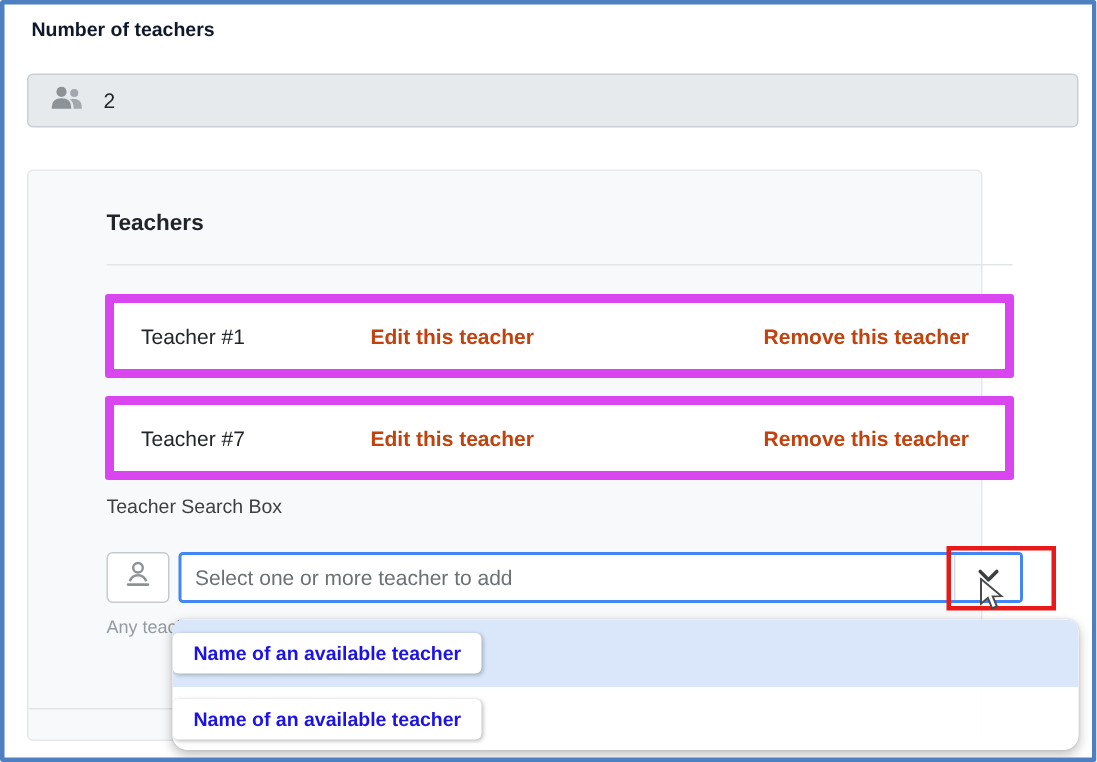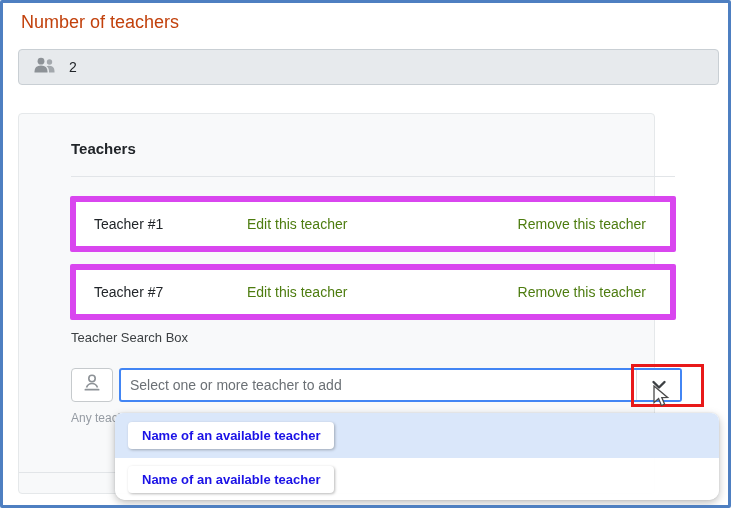--- a/index.html
+++ b/index.html
@@ -2,41 +2,41 @@
 <html><head>
 <meta charset="utf-8">
 <style>
   * { margin:0; padding:0; box-sizing:border-box; }
   body { font-family:"Liberation Sans", sans-serif; background:#fff; }
   .frame {
     position:relative; width:731px; height:508px;
     border:3px solid #4e7fc1; border-radius:2px;
     background:#fff; overflow:hidden;
   }
-  .field-label { position:absolute; left:18px; top:9px; font-size:18px; color:#c2410c; }
+  .field-label { position:absolute; left:18px; top:9px; font-size:13px; color:#0f172a;font-weight:bold; }
   .num-field {
     position:absolute; left:15px; top:46px; width:701px; height:36px;
     background:#e7eaed; border:1px solid #c9cfd4; border-radius:4px;
     display:flex; align-items:center; padding-left:14px; gap:13px;
   }
   .num-field .val { font-size:14px; color:#212529; }
   .panel {
     position:absolute; left:15px; top:110px; width:637px; height:381px;
     background:#f8f9fa; border:1px solid #e5e8ea; border-radius:4px;
   }
   .panel-heading { position:absolute; left:52px; top:26px; font-size:15px; font-weight:bold; color:#212529; }
   .divider { position:absolute; left:52px; top:62px; width:604px; height:1px; background:#e2e5e8; }
   .t-row {
     position:absolute; left:51px; width:606px; height:56px;
     background:#fff; border:6px solid #d946ef; border-radius:2px;
     display:flex; align-items:center; padding:0 24px 0 18px; font-size:14px;
   }
   .t-row.r1 { top:82px; } .t-row.r2 { top:150px; }
   .t-name { width:153px; color:#212529; }
-  .t-link { color:#4d7c0f; cursor:pointer; text-decoration:none; }
+  .t-link { color:#c2410c; cursor:pointer; text-decoration:none;font-weight:bold; }
   .t-edit { flex:0 0 auto; }
   .t-remove { margin-left:auto; }
   .search-label { position:absolute; left:52px; top:216px; font-size:13px; color:#3c4043; }
   .icon-box {
     position:absolute; left:52px; top:254px; width:42px; height:34px;
     background:#fff; border:1px solid #c6cacd; border-radius:4px;
     display:flex; align-items:center; justify-content:center;
   }
   .select-box {
     position:absolute; left:100px; top:254px; width:563px; height:34px;
@@ -58,21 +58,21 @@
     border:3px solid #e81919; z-index:20; pointer-events:none;
   }
   .cursor { position:absolute; left:650px; top:382px; z-index:30; pointer-events:none; }
   .dropdown {
     position:absolute; left:112px; top:410px; width:604px; z-index:10;
     background:rgba(255,255,255,0.95);
     border-radius:8px 8px 10px 10px;
     box-shadow:0 3px 8px rgba(0,0,0,0.25), 0 0 2px rgba(0,0,0,0.12);
     overflow:hidden;
   }
-  .dd-option { display:flex; align-items:center; padding-left:13px; cursor:pointer; }
+  .dd-option { display:flex; align-items:center; cursor:pointer; }
   .dd-option.hl { height:45px; background:rgba(216,230,250,0.95); }
   .dd-option.plain { height:42px; background:transparent; }
   .dd-chip {
     background:#fff; border-radius:4px; padding:6px 14px;
     box-shadow:1px 1px 3px rgba(0,0,0,0.28);
     font-size:13px; font-weight:bold; color:#1b12e6; white-space:nowrap;
   }
 </style>
 </head>
 <body>

